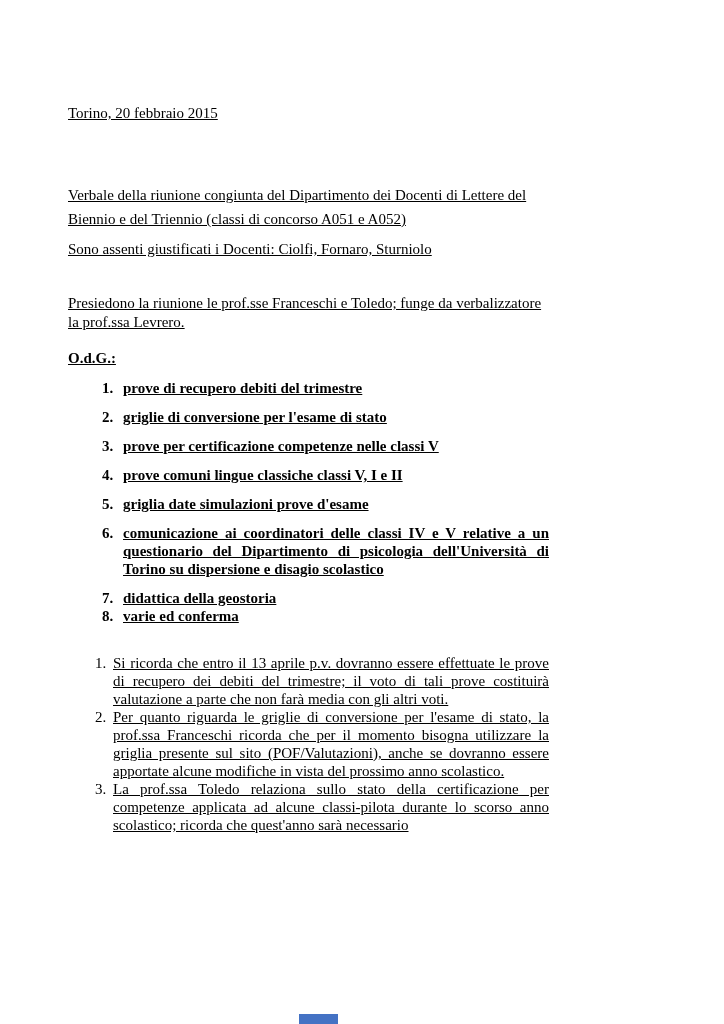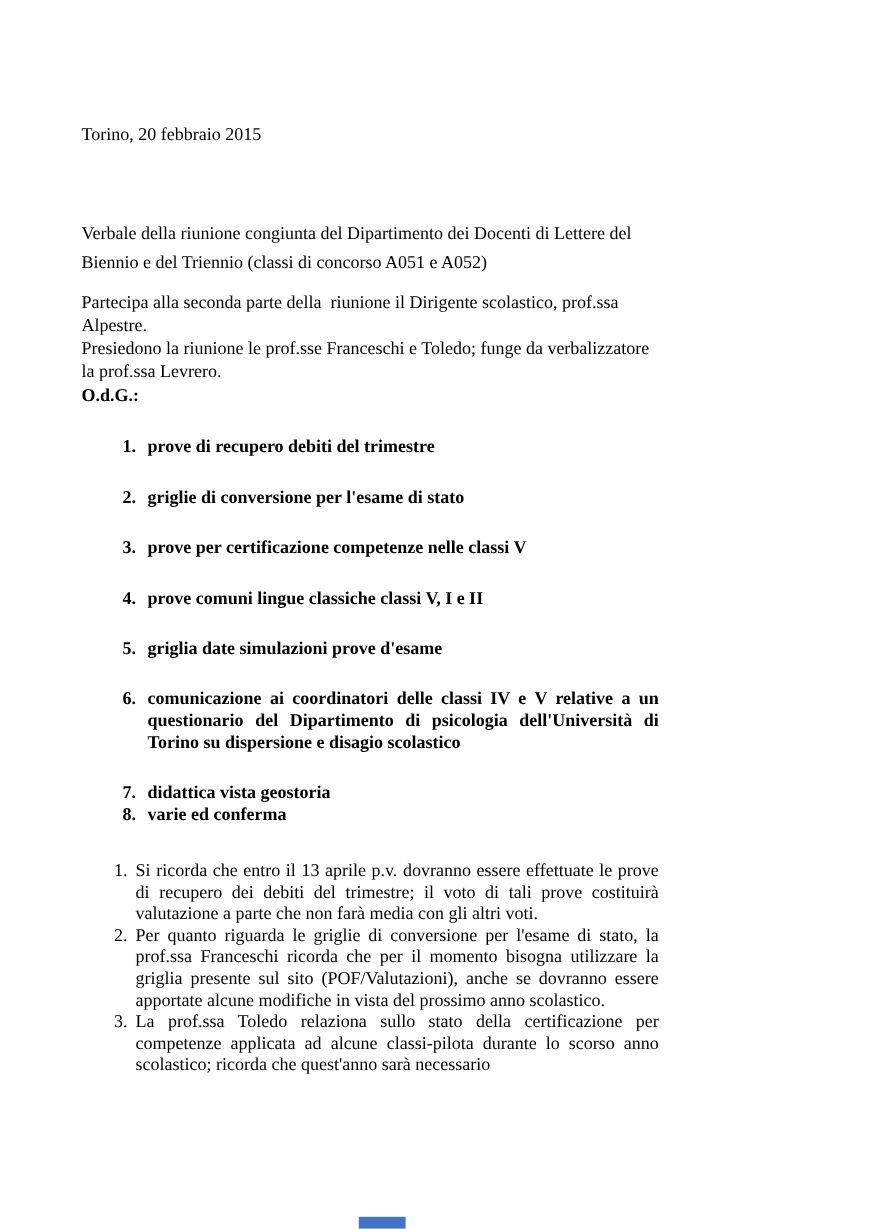--- a/index.html
+++ b/index.html
@@ -16,20 +16,21 @@
     color: #000000;
     -webkit-font-smoothing: antialiased;
   }
   .page {
     box-sizing: border-box;
     width: 616px;
     height: 1024px;
     padding: 103px 67px 0 68px;
     font-size: 15px;
     line-height: 19px;
+    text-decoration: underline;
   }
   p { margin: 0; }
   .dateline { line-height: 20px; }
   .subject {
     margin-top: 60px;
     line-height: 24px;
   }
   .p-oggi {
     margin-top: 27px;
     line-height: 22px;
@@ -38,35 +39,35 @@
   .p-presenti {
     margin-top: 10px;
     line-height: 19px;
     text-align: justify;
   }
   .p-assenti { margin-top: 9px; }
   .p-partecipa {
     margin-top: 13px;
     white-space: pre-wrap;
   }
-  .p-presiedono { }
+  .p-presiedono { margin-top: 35px; }
   .odg-heading {
-    margin-top: 0;
+    margin-top: 16px;
     font-weight: bold;
     line-height: 20px;
   }
   ol.odg {
     margin: 0;
     padding: 0 0 0 49px;
     font-weight: bold;
     text-align: justify;
     list-style: decimal outside;
   }
   ol.odg li {
-    margin-top: 24px;
+    margin-top: 11px;
     line-height: 18px;
     padding-left: 6px;
   }
   ol.odg li.tight { margin-top: 0; }
   .p-accertata { margin-top: 30px; }
   ol.discussion {
     margin: 29px 0 14px 0;
     padding: 0 0 0 42px;
     text-align: justify;
     list-style: decimal outside;
@@ -87,35 +88,35 @@
 <body>
 
 <div class="page">
 
   <p class="dateline">Torino, 20 febbraio 2015</p>
 
   <p class="subject">Verbale della riunione congiunta del Dipartimento dei Docenti di Lettere del Biennio e del Triennio (classi di concorso A051 e A052)</p>
 
 
 
+  <p class="p-assenti">Sono assenti giustificati i Docenti: Ciolfi, Fornaro, Sturniolo</p>
 
-  <p class="p-partecipa">Partecipa alla seconda parte della  riunione il Dirigente scolastico, prof.ssa Alpestre.</p>
 
   <p class="p-presiedono">Presiedono la riunione le prof.sse Franceschi e Toledo; funge da verbalizzatore la prof.ssa Levrero.</p>
 
   <p class="odg-heading">O.d.G.:</p>
 
   <ol class="odg">
     <li>prove di recupero debiti del trimestre</li>
     <li>griglie di conversione per l'esame di stato</li>
     <li>prove per certificazione competenze nelle classi V</li>
     <li>prove comuni lingue classiche classi V, I e II</li>
     <li>griglia date simulazioni prove d'esame</li>
     <li>comunicazione ai coordinatori delle classi IV e V relative a un questionario del Dipartimento di psicologia dell'Università di Torino su dispersione e disagio scolastico</li>
-    <li>didattica vista geostoria</li>
+    <li>didattica della geostoria</li>
     <li class="tight">varie ed conferma</li>
   </ol>
 
 
   <ol class="discussion">
     <li>Si ricorda che entro il 13 aprile p.v. dovranno essere effettuate le prove di recupero dei debiti del trimestre; il voto di tali prove costituirà valutazione a parte che non farà media con gli altri voti.</li>
     <li>Per quanto riguarda le griglie di conversione per l'esame di stato, la prof.ssa Franceschi ricorda che per il momento bisogna utilizzare la griglia presente sul sito (POF/Valutazioni), anche se dovranno essere apportate alcune modifiche in vista del prossimo anno scolastico.</li>
     <li>La prof.ssa Toledo relaziona sullo stato della certificazione per competenze applicata ad alcune classi-pilota durante lo scorso anno scolastico; ricorda che quest'anno sarà necessario</li>
   </ol>
 

